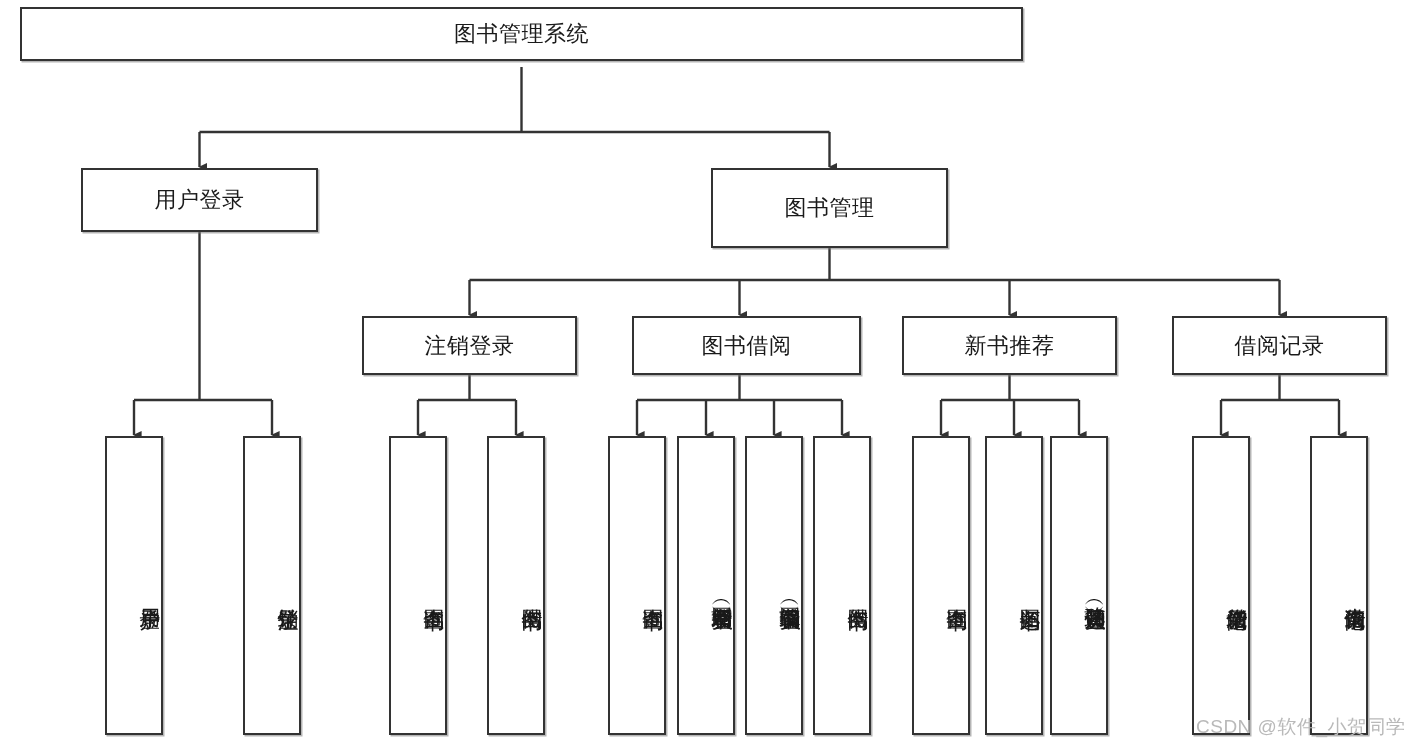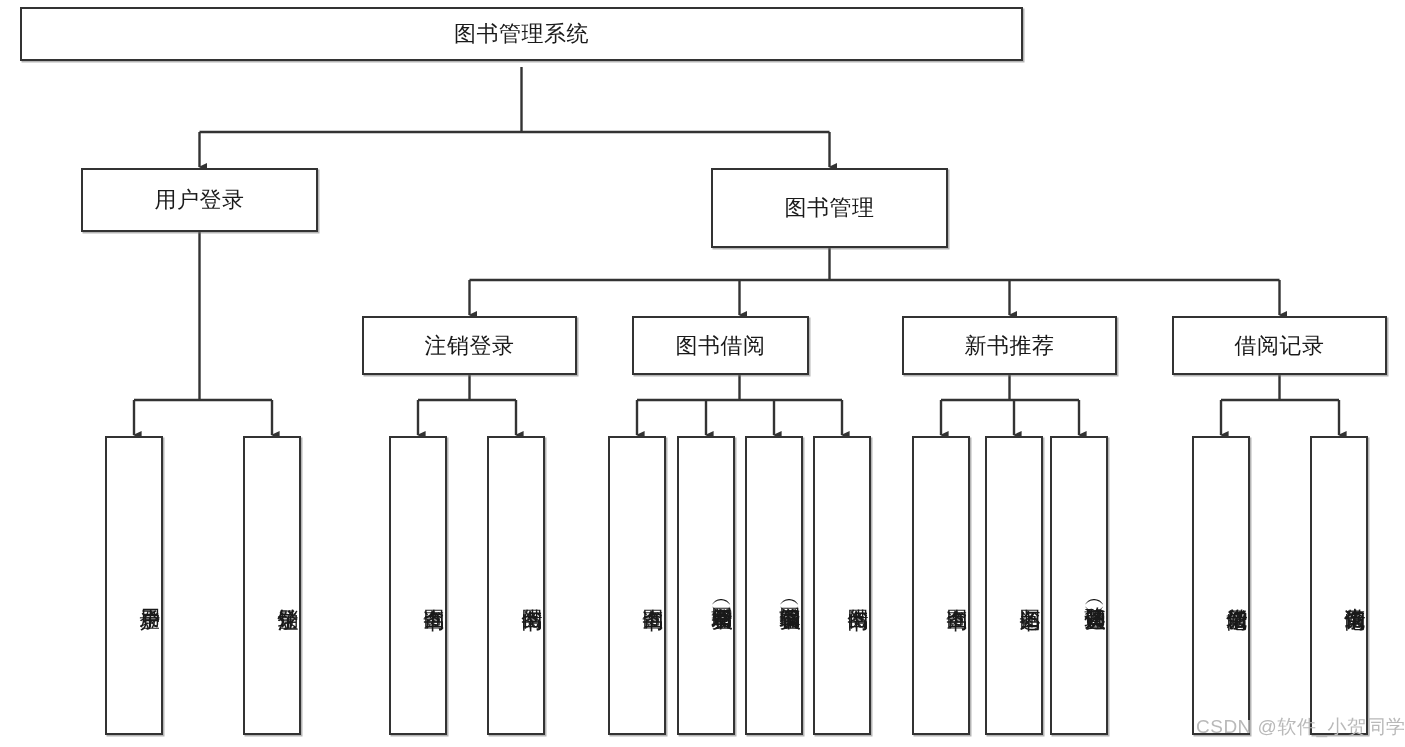--- a/index.html
+++ b/index.html
@@ -122,21 +122,21 @@
       </div>
       <div class="node-box horiz" style="left: 81px; top: 168px; width: 237px; height: 64px;">
         <div class="node-label">用户登录</div>
       </div>
       <div class="node-box horiz" style="left: 711px; top: 168px; width: 237px; height: 80px;">
         <div class="node-label">图书管理</div>
       </div>
       <div class="node-box horiz" style="left: 362px; top: 316px; width: 215px; height: 59px;">
         <div class="node-label">注销登录</div>
       </div>
-      <div class="node-box horiz" style="left: 632px; top: 316px; width: 177px; height: 59px;">
+      <div class="node-box horiz" style="left: 632px; top: 316px; width: 229px; height: 59px;">
         <div class="node-label">图书借阅</div>
       </div>
       <div class="node-box horiz" style="left: 902px; top: 316px; width: 215px; height: 59px;">
         <div class="node-label">新书推荐</div>
       </div>
       <div class="node-box horiz" style="left: 1172px; top: 316px; width: 215px; height: 59px; text-decoration: underline;">
         <div class="node-label">借阅记录</div>
       </div>
       <div class="node-box vert" style="left: 105px; top: 436px; width: 58px; height: 299px;">
         <div class="node-label">用户登录</div>

